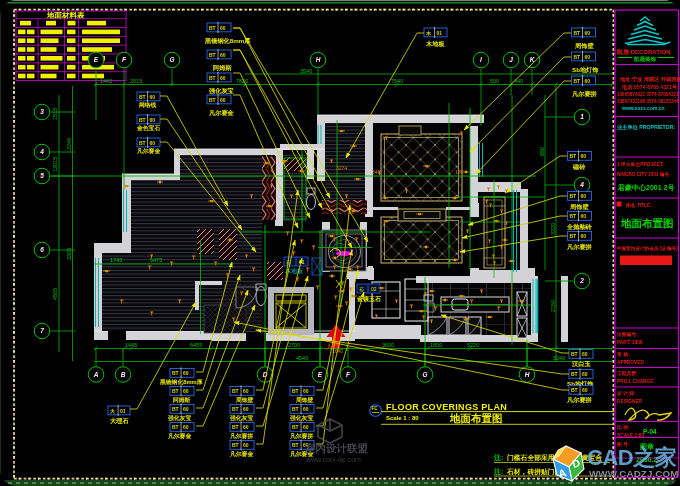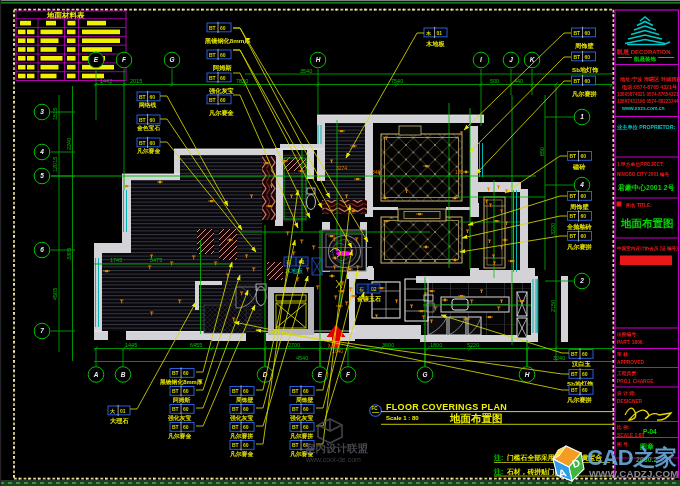--- a/index.html
+++ b/index.html
@@ -1,16 +1,16 @@
 <!DOCTYPE html>
 <html><head><meta charset="utf-8">
 <style>
 html,body{margin:0;padding:0;background:#000;}
 *{font-family:"Liberation Sans",sans-serif;}
-#c{position:relative;width:680px;height:486px;overflow:hidden;}
+#c{position:relative;width:680px;height:486px;overflow:hidden;border-radius:16px;}
 </style></head>
 <body>
 <div id="c"><svg width="680" height="486" viewBox="0 0 680 486">
       <defs>
 <pattern id="hh" width="4" height="3.6" patternUnits="userSpaceOnUse">
  <rect width="4" height="3.6" fill="#07070c"></rect>
  <rect y="0" width="4" height="1" fill="#363642"></rect>
 </pattern>
 <pattern id="lat" width="14.5" height="14.5" patternUnits="userSpaceOnUse">
  <rect width="14.5" height="14.5" fill="#030303"></rect>

